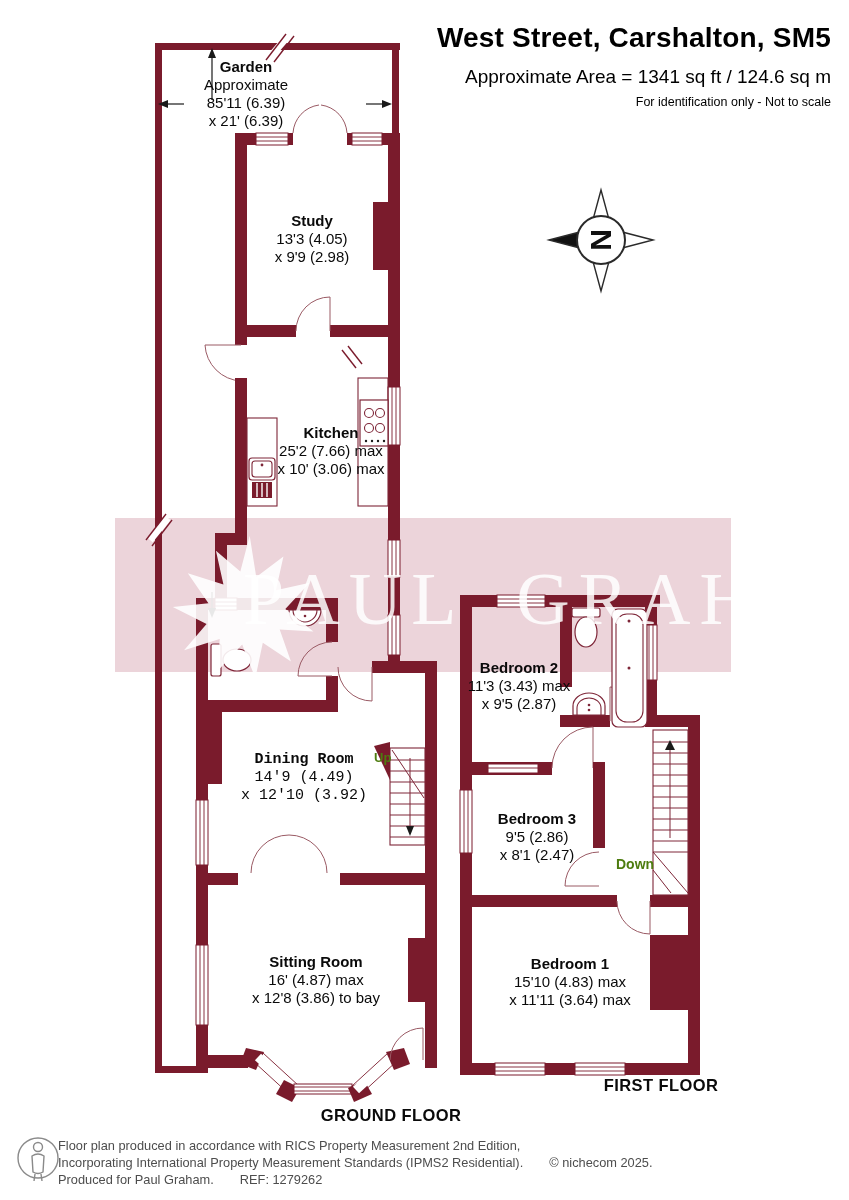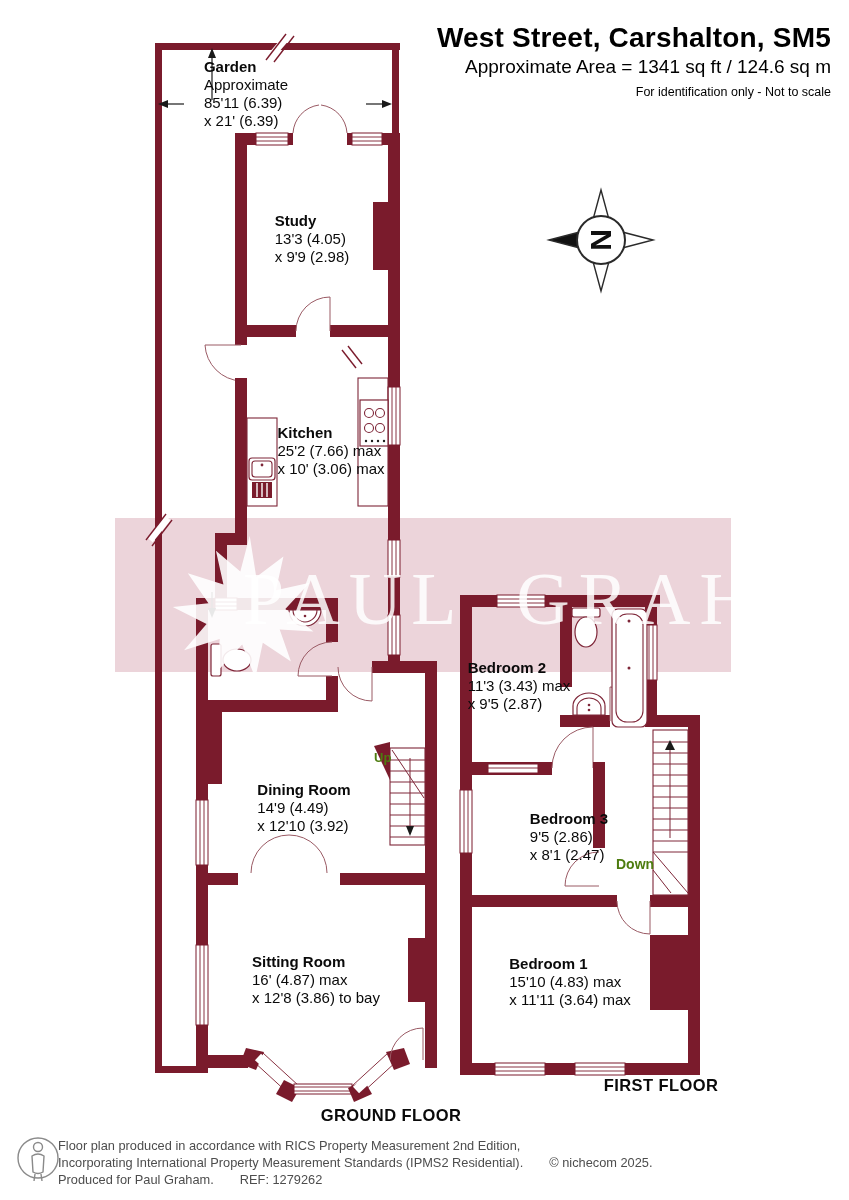--- a/index.html
+++ b/index.html
@@ -1,42 +1,42 @@
 <!DOCTYPE html>
 <html><head>
 <meta charset="utf-8">
 <style>
   html,body{margin:0;padding:0;background:#fff;}
   body{font-family:"Liberation Sans",sans-serif;}
   #page{position:relative;width:849px;height:1200px;background:#fff;overflow:hidden;}
   
   #title-block{position:absolute;top:22px;right:18px;text-align:right;color:#000;z-index:6;}
   #title{font-size:28px;font-weight:bold;letter-spacing:.2px;}
-  #area-line{font-size:19px;margin-top:2px;}
+  #area-line{font-size:19px;margin-top:12px;}
   #note-line{font-size:12.5px;margin-top:7px;}
   
   #wm-band{position:absolute;left:115px;top:518px;width:616px;height:154px;background:#ecd4da;z-index:1;}
   #wm-art{position:absolute;left:115px;top:518px;width:616px;height:154px;z-index:3;pointer-events:none;}
   #wm-text{position:absolute;left:128px;top:44px;font-family:"Liberation Serif",serif;font-size:74px;line-height:74px;color:rgba(255,255,255,.85);letter-spacing:9px;word-spacing:26px;white-space:nowrap;}
   #wm-leaf{position:absolute;left:40px;top:14px;}
   
   #plan{position:absolute;left:0;top:0;z-index:2;}
   .wall{fill:#7a1b2c;}
   .win{fill:#ffffff;stroke:#7a1b2c;stroke-width:1;}
   .wl{stroke:#7a1b2c;stroke-width:.9;}
   .thin{stroke:#7e2638;stroke-width:1.1;fill:none;}
   .fix{stroke:#7e2638;stroke-width:1.2;fill:#ffffff;}
   .arc{stroke:#9a5a64;stroke-width:1;fill:none;}
   .tread{stroke:#7e2638;stroke-width:1;}
   .meas{stroke:#1a1a1a;stroke-width:1.2;fill:none;}
   .mhead{fill:#1a1a1a;}
   .brk{stroke:#7a1b2c;stroke-width:1.4;}
   .brkmask{stroke:#fff;stroke-width:7;}
   
-  .room-label{position:absolute;transform:translateX(-50%);font-size:15px;line-height:18px;color:#0a0a0a;white-space:nowrap;z-index:4;}
+  .room-label{position:absolute;transform:translateX(-50%);text-align:center;font-size:15px;line-height:18px;color:#0a0a0a;white-space:nowrap;z-index:4;}
   .room-name{font-weight:bold;}
   .stair-label{position:absolute;font-weight:bold;color:#4d7c0f;z-index:4;}
   .floor-label{position:absolute;transform:translateX(-50%);font-weight:bold;font-size:16.5px;color:#0a0a0a;z-index:4;letter-spacing:.4px;padding-left:10px;}
   
   #footer{position:absolute;left:0;top:1128px;width:849px;z-index:6;color:#4d4d4d;font-size:12.8px;line-height:17px;}
   #footer-icon{position:absolute;left:16px;top:6px;}
   #footer-text{position:absolute;left:58px;top:2px;white-space:nowrap;margin-top:7px;}
   .ftgap{display:inline-block;width:26px;}
 </style>
 </head>
@@ -376,39 +376,39 @@
     <div>13'3 (4.05)</div>
     <div>x 9'9 (2.98)</div>
   </div>
 
   <div class="room-label" style="left:331px;top:424px;">
     <div class="room-name">Kitchen</div>
     <div>25'2 (7.66) max</div>
     <div>x 10' (3.06) max</div>
   </div>
 
-  <div class="room-label" style="left:304px;top:781px;">
+  <div class="room-label" style="left:304px;top:751px;font-family:Liberation Mono, monospace;">
     <div class="room-name">Dining Room</div>
     <div>14'9 (4.49)</div>
     <div>x 12'10 (3.92)</div>
   </div>
 
   <div class="room-label" style="left:316px;top:953px;">
     <div class="room-name">Sitting Room</div>
     <div>16' (4.87) max</div>
     <div>x 12'8 (3.86) to bay</div>
   </div>
 
   <div class="room-label" style="left:519px;top:659px;">
     <div class="room-name">Bedroom 2</div>
     <div>11'3 (3.43) max</div>
     <div>x 9'5 (2.87)</div>
   </div>
 
-  <div class="room-label" style="left:537px;top:810px;margin-left:32px;">
+  <div class="room-label" style="left:537px;top:810px;">
     <div class="room-name">Bedroom 3</div>
     <div>9'5 (2.86)</div>
     <div>x 8'1 (2.47)</div>
   </div>
 
   <div class="room-label" style="left:570px;top:955px;">
     <div class="room-name">Bedroom 1</div>
     <div>15'10 (4.83) max</div>
     <div>x 11'11 (3.64) max</div>
   </div>

